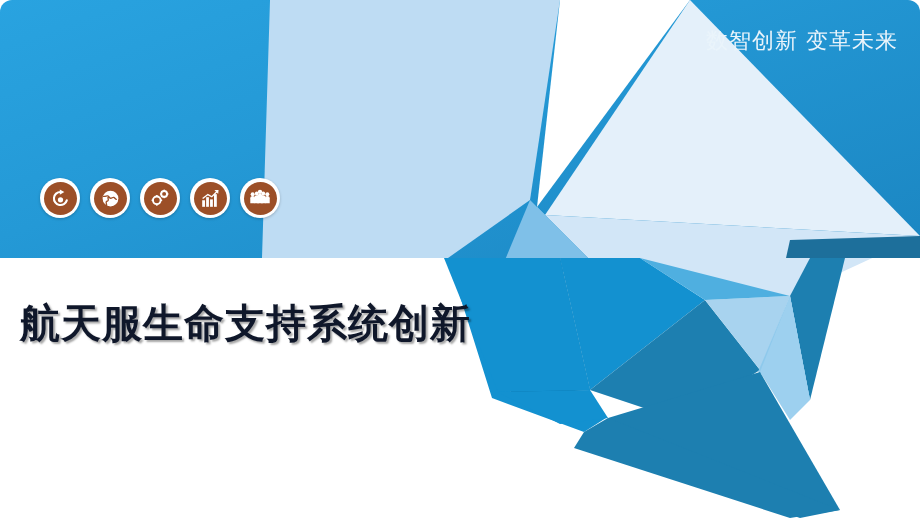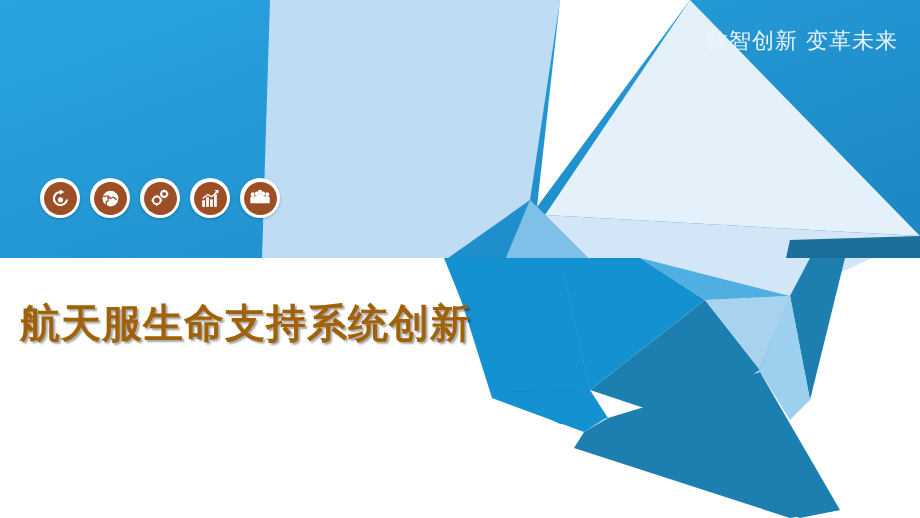--- a/index.html
+++ b/index.html
@@ -10,20 +10,21 @@
   }
   body {
     font-family: "Liberation Sans", "DejaVu Sans", sans-serif;
   }
   .slide {
     position: relative;
     width: 920px;
     height: 518px;
     overflow: hidden;
     background: #ffffff;
+    border-radius: 12px;
   }
 
   
   .bg-band {
     position: absolute;
     left: 0; top: 0;
     width: 920px;
     height: 258px;
     background: linear-gradient(160deg, #29a3e0 0%, #2499d6 40%, #1b86c2 100%);
   }
@@ -80,21 +81,21 @@
     display: block;
   }
 
   
   .title {
     position: absolute;
     left: 20px;
     top: 296px;
     font-size: 40px;
     font-weight: bold;
-    color: #a16207;
+    color: #0f172a;
     letter-spacing: 1px;
     font-family: "DejaVu Sans", "Liberation Sans", sans-serif;
     text-shadow: 2px 2px 2px rgba(0,0,0,0.35);
     white-space: nowrap;
   }
 </style>
 </head>
 <body>
 
 <div class="slide">

